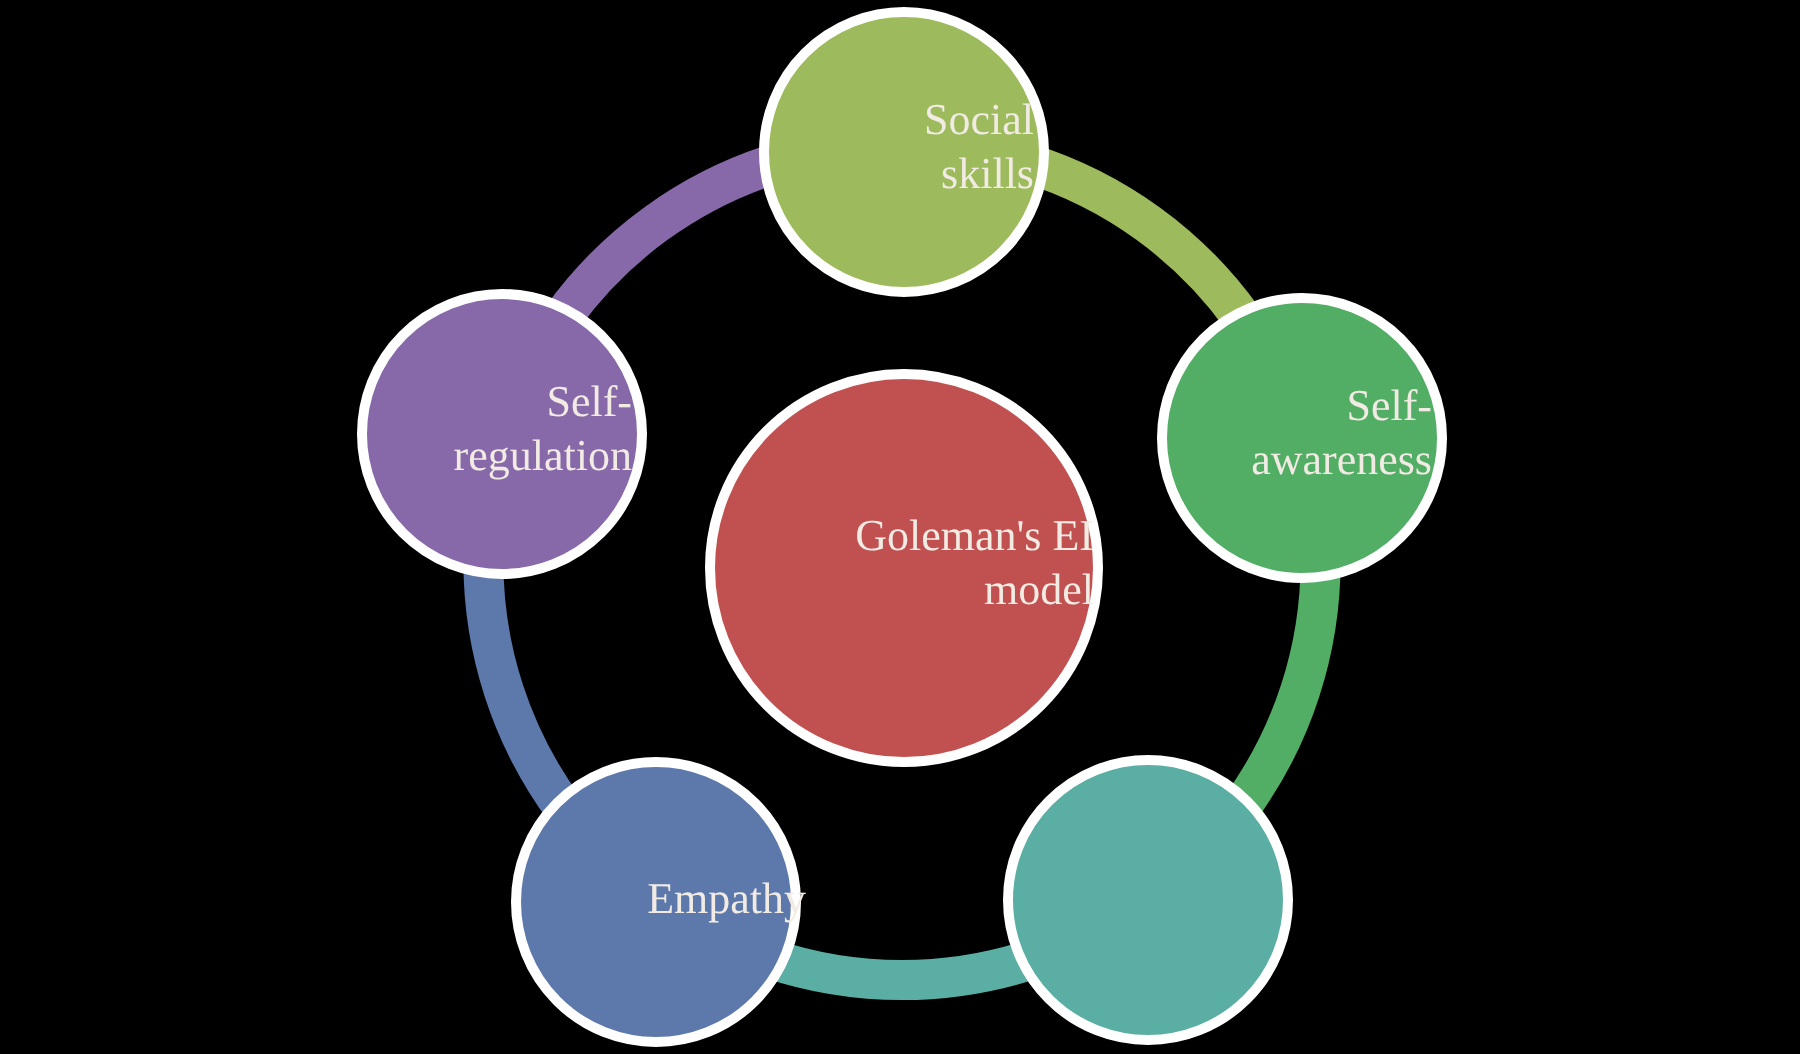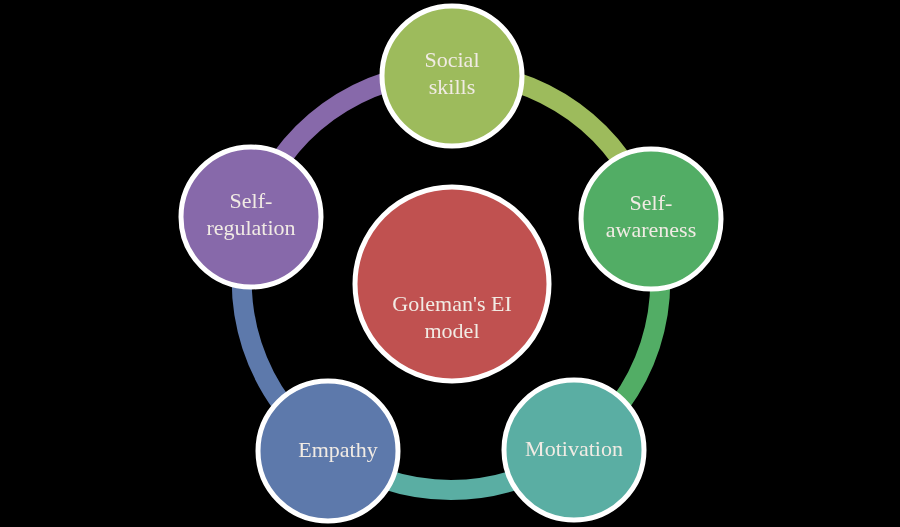--- a/index.html
+++ b/index.html
@@ -16,21 +16,21 @@
     font-family: "Liberation Serif", "DejaVu Serif", serif;
   }
   .stage svg {
     position: absolute;
     left: 0;
     top: 0;
   }
   .node-label {
     position: absolute;
     transform: translate(-50%, -50%);
-    text-align: center;
+    text-align: right;
     white-space: pre-line;
     font-size: 22px;
     line-height: 1.22;
     color: #f1ebe4;
     pointer-events: none;
   }
 </style>
 </head>
 <body>
 
@@ -48,29 +48,28 @@
 
     <circle cx="452" cy="284" r="97" stroke-width="5" fill="#c05150" stroke="#ffffff"></circle>
 
     <circle cx="452" cy="76" r="70" stroke-width="5" fill="#9dbb5c" stroke="#ffffff"></circle>
     <circle cx="651" cy="219" r="70" stroke-width="5" fill="#52ad65" stroke="#ffffff"></circle>
     <circle cx="574" cy="450" r="70" stroke-width="5" fill="#5aaea3" stroke="#ffffff"></circle>
     <circle cx="328" cy="451" r="70" stroke-width="5" fill="#5d79ab" stroke="#ffffff"></circle>
     <circle cx="251" cy="217" r="70" stroke-width="5" fill="#8769aa" stroke="#ffffff"></circle>
   </svg>
 
-  <div class="node-label" style="left:452px; top:282px; width:190px;margin-top:36px;">Goleman's EI
+  <div class="node-label" style="left:452px; top:282px; width:190px;">Goleman's EI
 model</div>
 
   <div class="node-label" style="left:452px; top:74px; width:130px;">Social
 skills</div>
 
   <div class="node-label" style="left:651px; top:217px; width:130px;">Self-
 awareness</div>
 
-  <div class="node-label" style="left:574px; top:449px; width:130px;">Motivation</div>
 
   <div class="node-label" style="left:338px; top:450px; width:130px;">Empathy</div>
 
   <div class="node-label" style="left:251px; top:215px; width:130px;">Self-
 regulation</div>
 
 </div>
 
 </body></html>

